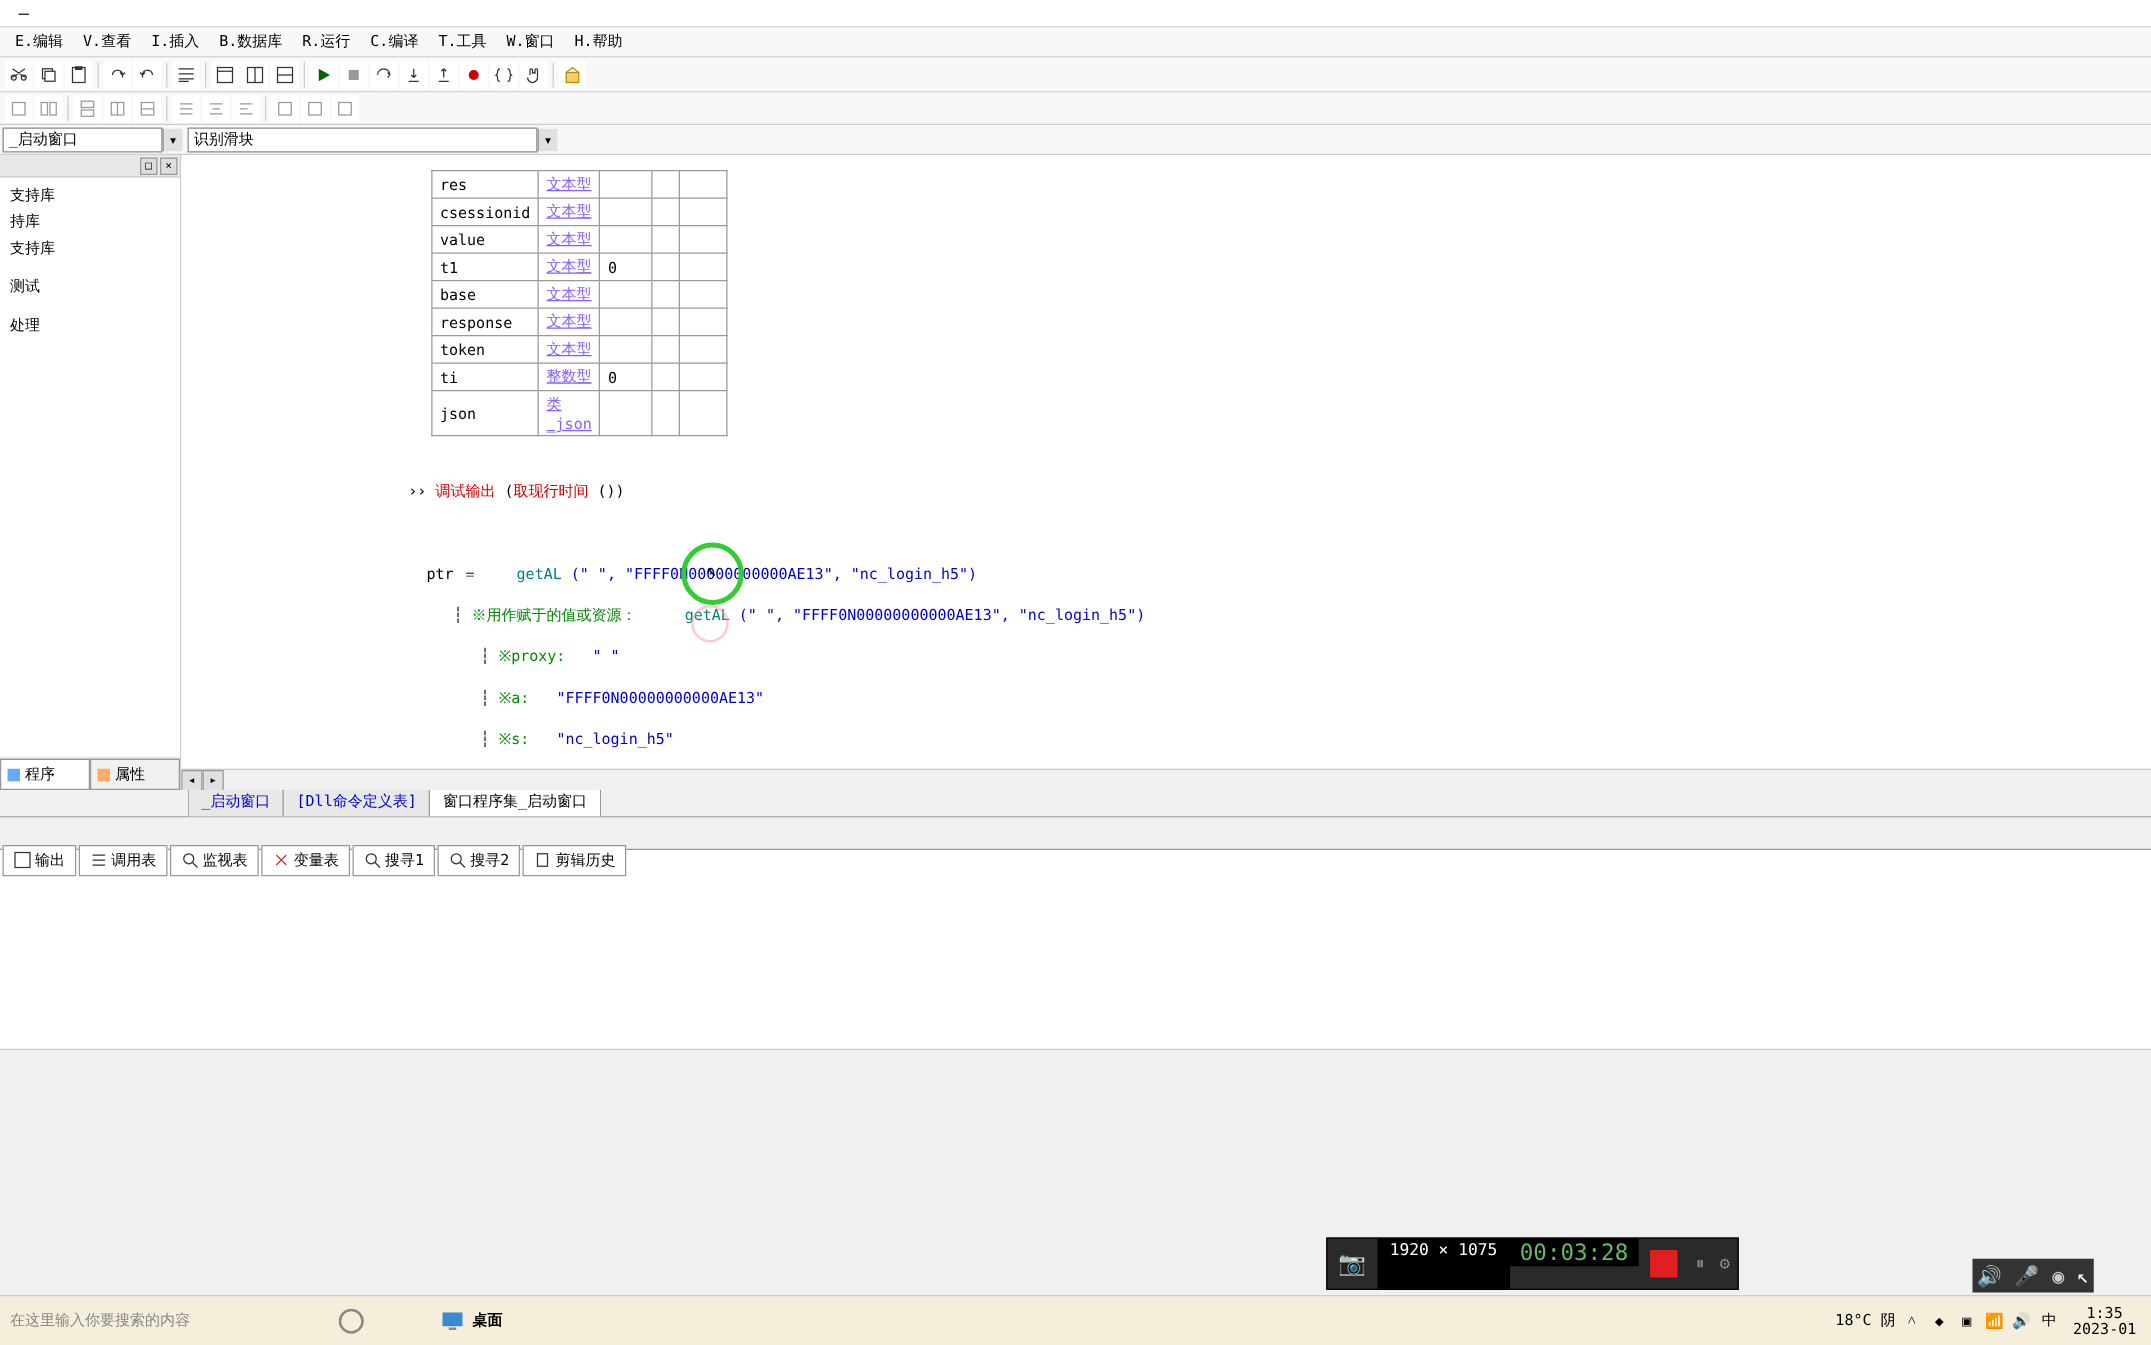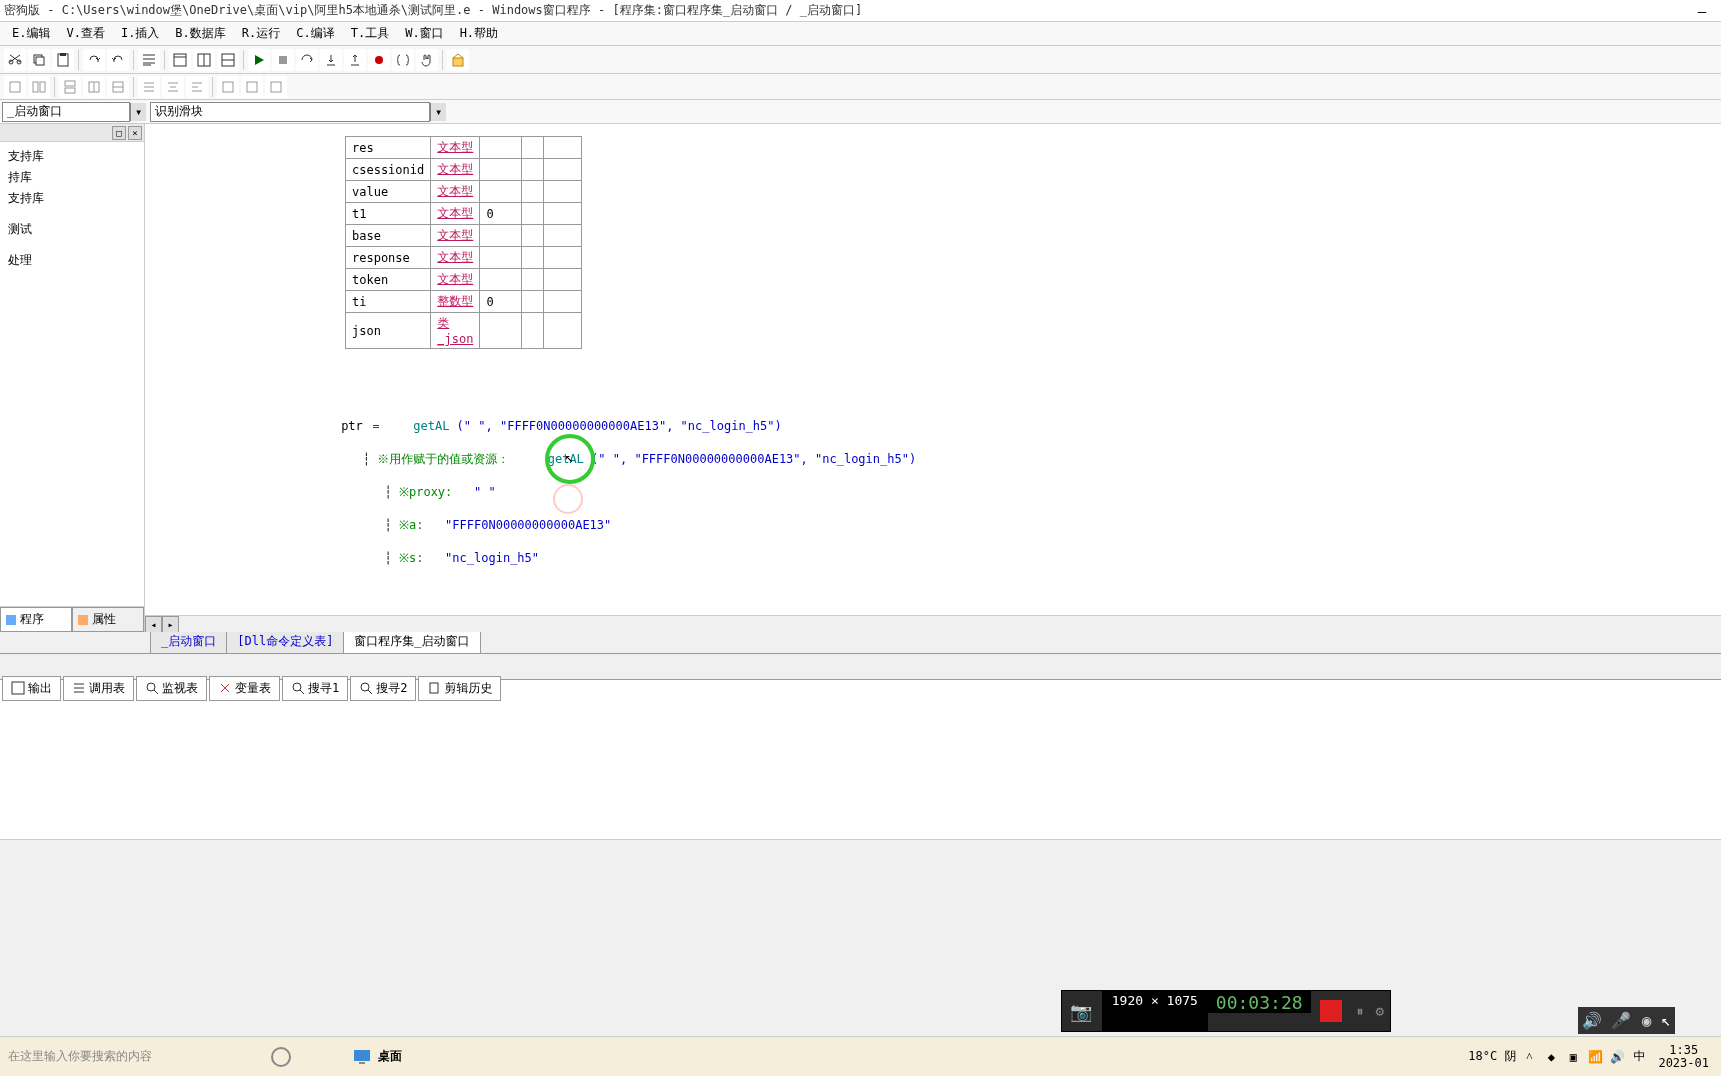--- a/index.html
+++ b/index.html
@@ -31,21 +31,21 @@
 .tree-item { padding: 2px 0 2px 4px; cursor: pointer; }
 .sidebar-tabs { display: flex; border-top: 1px solid #ccc; margin-top: 28px; }
 .sb-tab { flex: 1; padding: 3px 4px; border: 1px solid #999; background: #f0f0f0; display: flex; align-items: center; gap: 3px; cursor: pointer; font-size: 12px; }
 .sb-tab.active { background: #fff; }
 .sb-tab-icon { width: 12px; height: 12px; }
 
 .editor { flex: 1; background: #fff; position: relative; overflow: hidden; }
 .var-table { border-collapse: collapse; margin: 12px 0 0 200px; }
 .var-table td { border: 1px solid #999; padding: 2px 6px; height: 20px; font-family: monospace; }
 .var-table .name-col { width: 72px; }
-.var-table .type-col { width: 42px; color: #be185d; text-decoration: underline; }
+.var-table .type-col { width: 42px; color: #8b5cf6; text-decoration: underline; }
 .var-table .c3 { width: 42px; }
 .var-table .c4 { width: 22px; }
 .var-table .c5 { width: 38px; }
 
 .code-area { padding: 20px 0 0 160px; font-family: "SimSun", monospace; font-size: 13px; line-height: 16px; white-space: pre; position: relative; }
 .code-line { height: 17px; }
 .kw-red { color: #cc0000; }
 .kw-blue { color: #0000cc; }
 .kw-teal { color: #008080; margin-left: 24px; }
 .kw-green { color: #008800; }
@@ -83,21 +83,20 @@
 .rec-dim { background: #000; color: #fff; font-size: 13px; padding: 2px 10px; }
 .rec-ctrl { color: #888; font-size: 14px; padding: 0 6px; }
 
 .rec-tray { position: absolute; right: 46px; bottom: 42px; background: #333; display: flex; align-items: center; padding: 4px; gap: 10px; }
 .rec-tray span { color: #ccc; font-size: 16px; }
 </style>
 </head>
 <body>
 
 <div class="titlebar">
-  <span class="titlebar-text">密狗版 - C:\Users\window堡\OneDrive\桌面\vip\阿里h5本地通杀\测试阿里.e - Windows窗口程序 - [程序集:窗口程序集_启动窗口 / _启动窗口]</span>
   <div class="titlebar-btns">
     <span class="titlebar-btn">—</span>
   </div>
 </div>
 
 <div class="menubar">
   <span class="menu-item">E.编辑</span>
   <span class="menu-item">V.查看</span>
   <span class="menu-item">I.插入</span>
   <span class="menu-item">B.数据库</span>
@@ -380,20 +379,21 @@
             <td class="name-col">json</td>
             <td class="type-col">类_json</td>
             <td class="c3"></td>
             <td class="c4"></td>
             <td class="c5"></td>
           </tr>
     </tbody>
       </table>
 
     <div class="code-area">
+<div class="code-line">   ›› <span class="kw-red">调试输出</span> (<span class="kw-red">取现行时间</span><span> ())</span></div>
 <div class="code-line"></div>
 <div class="code-line">     <span>ptr</span><span> ＝ </span><span class="kw-teal">getAL</span><span class="kw-blue"> (" ", "FFFF0N00000000000AE13", "nc_login_h5")</span></div>
 <div class="code-line">        ┆ <span class="kw-green">※用作赋于的值或资源：</span>  <span class="kw-teal">getAL</span><span class="kw-blue"> (" ", "FFFF0N00000000000AE13", "nc_login_h5")</span></div>
 <div class="code-line">           ┆ <span class="kw-green">※proxy:</span>   <span class="kw-blue">" "</span></div>
 <div class="code-line">           ┆ <span class="kw-green">※a:</span>   <span class="kw-blue">"FFFF0N00000000000AE13"</span></div>
 <div class="code-line">           ┆ <span class="kw-green">※s:</span>   <span class="kw-blue">"nc_login_h5"</span></div>
 
 
 
 

